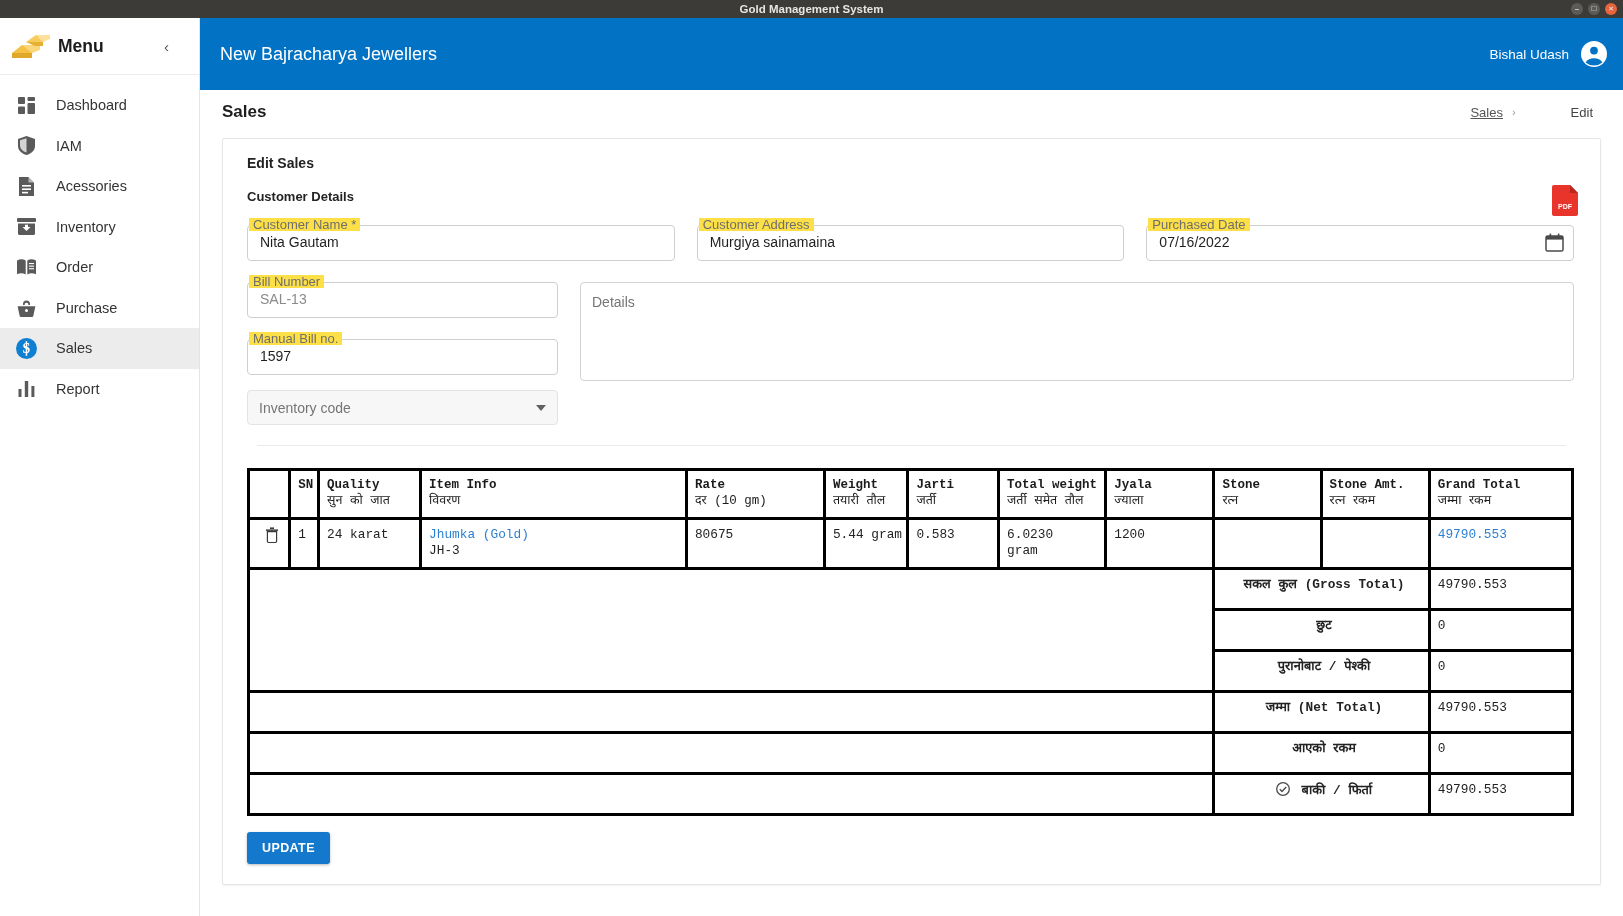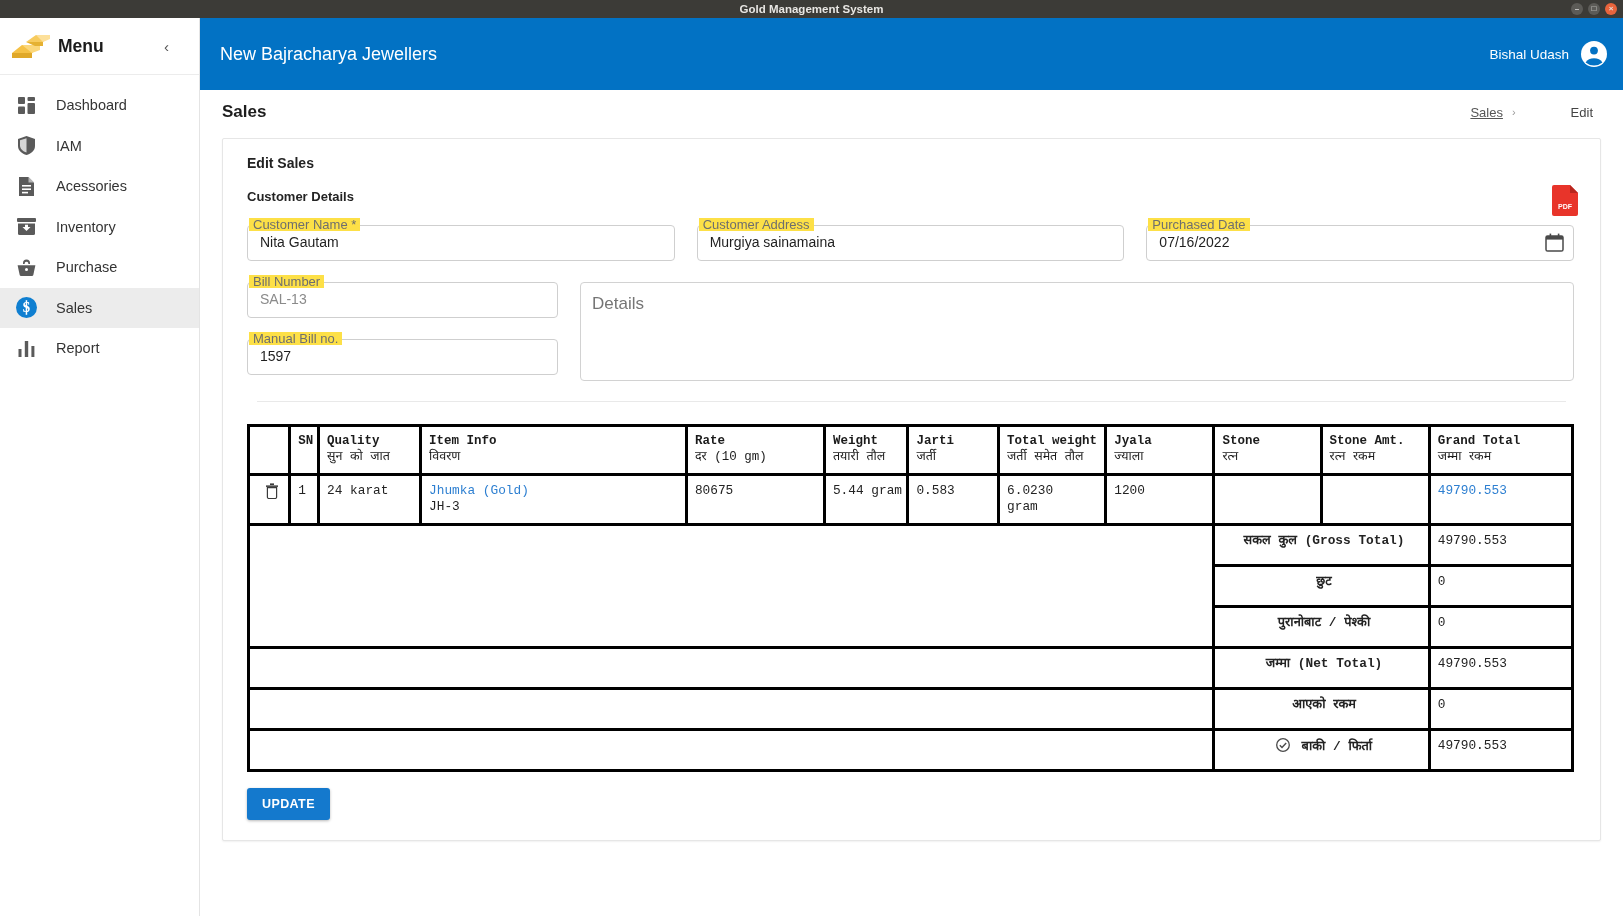--- a/index.html
+++ b/index.html
@@ -89,21 +89,21 @@
   .cal-ico { position: absolute; right: 10px; top: 8px; width: 19px; height: 19px;
              color: #4a4a4a; cursor: pointer; }
 
   .two-col { display: flex; gap: 22px; padding: 0 12px; margin-top: 21px;
              align-items: flex-start; }
   .left-stack { width: 311px; flex-shrink: 0; }
   .left-stack .mfield + .mfield { margin-top: 21px; }
 
   .details-box { flex: 1; height: 99px; border: 1px solid #d2d2d2;
                  border-radius: 4px; position: relative; }
-  .details-box .ph { position: absolute; left: 11px; top: 11px; font-size: 17px;
+  .details-box .ph { position: absolute; left: 11px; top: 11px; font-size: 14px;
                      color: #757575; }
 
   .field-label { font-size: 13.5px; font-weight: bold; color: #232323;
                  padding: 19px 0 0 12px; }
   .select-field { margin: 9px 0 0 12px; width: 311px; height: 35px;
                   background: #f7f7f7; border: 1px solid #e3e3e3; border-radius: 4px;
                   display: flex; align-items: center; padding: 0 11px;
                   cursor: pointer; }
   .select-field .sv { flex: 1; font-size: 14px; color: #757575; }
   .caret { width: 0; height: 0; border-left: 5px solid transparent;
@@ -202,20 +202,32 @@
         <span class="nav-ico">
           <svg width="19" height="17" viewBox="0 0 19 17" fill="currentColor">
             <rect x="0" y="0" width="19" height="4" rx="1"></rect>
             <path d="M1 5.5 H18 V15.5 A1.5 1.5 0 0 1 16.5 17 H2.5 A1.5 1.5 0 0 1 1 15.5 Z"></path>
             <path d="M9.5 13 L5.5 9 H8 V6.8 H11 V9 H13.5 Z" fill="#fff"></path>
           </svg>
         </span>
         <span class="nav-label">Inventory</span>
       </div>
 
+      <div class="nav-item">
+        <span class="nav-ico">
+          <svg width="19" height="16" viewBox="0 0 19 16" fill="currentColor">
+            <path d="M0 1.5 C3 0 6 0 8.7 1.4 V15.4 C6 14 3 14 0 15.2 Z"></path>
+            <path d="M10.3 1.4 C13 0 16 0 19 1.5 V15.2 C16 14 13 14 10.3 15.4 Z"></path>
+            <rect x="12" y="4" width="5" height="1.1" fill="#fff"></rect>
+            <rect x="12" y="6.6" width="5" height="1.1" fill="#fff"></rect>
+            <rect x="12" y="9.2" width="5" height="1.1" fill="#fff"></rect>
+          </svg>
+        </span>
+        <span class="nav-label">Order</span>
+      </div>
 
       <div class="nav-item">
         <span class="nav-ico">
           <svg width="19" height="18" viewBox="0 0 19 18" fill="currentColor">
             <path d="M6 6 V5 A3.5 3.5 0 0 1 13 5 V6 H11.3 V5 A1.9 1.9 0 0 0 7.7 5 V6 Z"></path>
             <path d="M0.6 7.2 H18.4 L16.3 17 A1.4 1.4 0 0 1 15 18 H4 A1.4 1.4 0 0 1 2.7 17 Z"></path>
             <circle cx="9.5" cy="11.6" r="1.5" fill="#fff"></circle>
           </svg>
         </span>
         <span class="nav-label">Purchase</span>
@@ -317,20 +329,24 @@
               <span class="lab">Manual Bill no.</span>
               <span class="val">1597</span>
             </div>
           </div>
           <div class="details-box">
             <span class="ph">Details</span>
           </div>
         </div>
 
         
+        <div class="select-field">
+          <span class="sv">Inventory code</span>
+          <span class="caret"></span>
+        </div>
 
         <div class="hr"></div>
 
         
         <table class="items">
           <colgroup>
             <col style="width:40px">
               <col style="width:28px">
               <col style="width:99px">
               <col style="width:258px">

